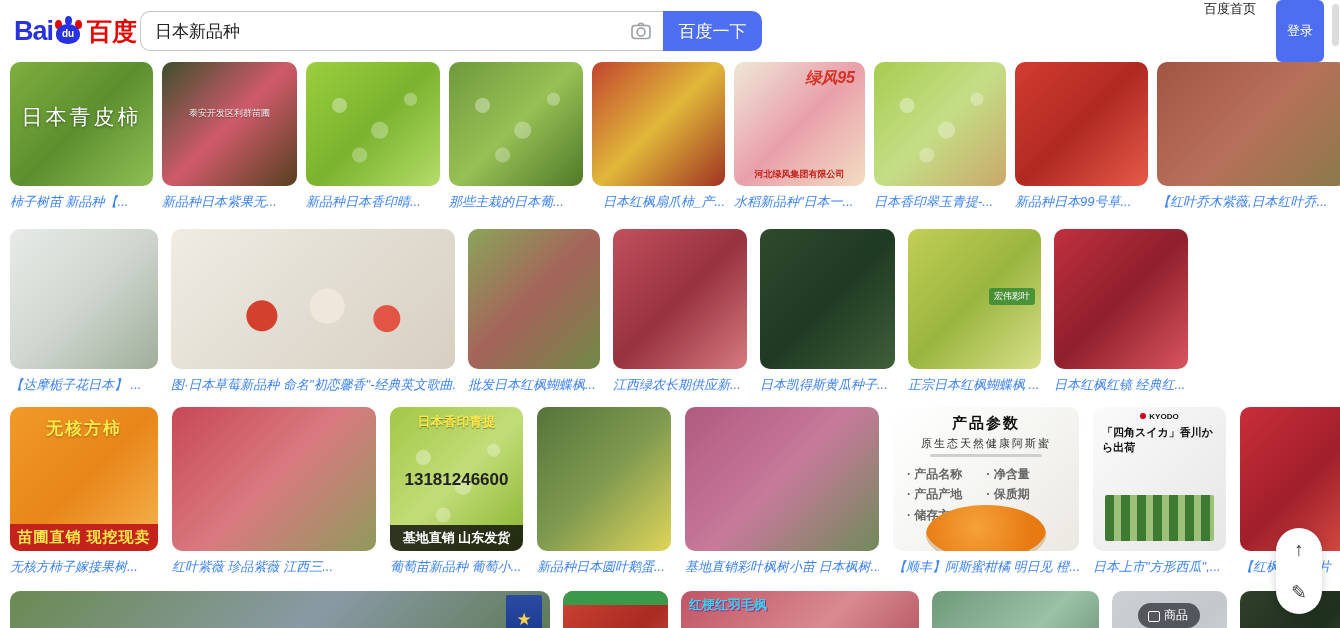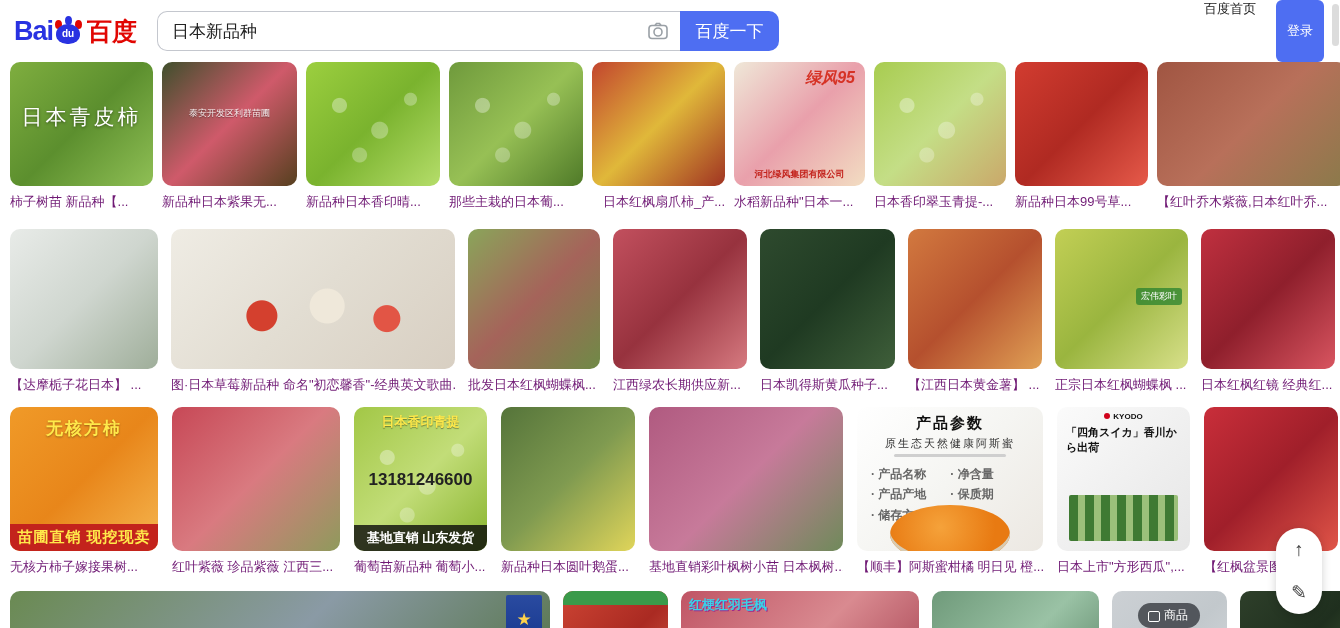--- a/index.html
+++ b/index.html
@@ -12,41 +12,41 @@
   .logo .bai { color:var(--logo-blue); font-size:27px; font-weight:bold; letter-spacing:-1px; }
   .paw { position:relative; width:30px; height:30px; margin:0 1px; }
   .paw .pad { position:absolute; left:2px; top:8px; width:24px; height:20px; background:var(--logo-blue);
     border-radius:50% 50% 46% 46%; color:#fff; font-size:10px; font-weight:bold; text-align:center; line-height:20px; }
   .paw .toe { position:absolute; width:7px; height:9px; border-radius:50%; top:0; }
   .paw .toe.t1 { left:1px;  top:4px; background:var(--logo-red); }
   .paw .toe.t2 { left:11px; top:0;   background:var(--logo-blue); }
   .paw .toe.t3 { left:21px; top:4px; background:var(--logo-red); }
   .logo .cn { color:var(--logo-red); font-size:25px; font-weight:bold; margin-left:2px; }
 
-  .searchwrap { display:flex; align-items:center; margin-left:20px;border-radius:11px; }
+  .searchwrap { display:flex; align-items:center; margin-left:3px;border-radius:11px; }
   .searchbox { width:523px; height:40px; border:1px solid #c4c7ce; border-right:none;
     border-radius:10px 0 0 10px; display:flex; align-items:center; padding:0 10px 0 14px; background:#fff; }
   .searchbox input { flex:1; border:none; outline:none; font-size:17px; color:#222;
     font-family:"Liberation Sans","DejaVu Sans",sans-serif; }
   .cam { width:24px; height:24px; flex:0 0 auto; cursor:pointer; }
   .cam svg { display:block; }
   .searchbtn { width:99px; height:40px; background:var(--brand); color:#fff; font-size:17px;
     border:none; border-radius:0 10px 10px 0; cursor:pointer; font-family:inherit;text-align:center; }
 
   .hright { position:absolute; right:16px; top:0; height:62px; display:flex; gap:20px; }
   .homelink { font-size:13px; color:#222; text-decoration:none; cursor:pointer; }
   .loginbtn { background:var(--brand); color:#fff; font-size:13px; border:none; border-radius:6px;
     padding:5px 11px; cursor:pointer; font-family:inherit; }
 
   
   .grid { padding-left:10px; width:1340px; overflow:hidden; }
   .row { display:flex; }
   .item { flex:0 0 auto; }
   .tile { position:relative; border-radius:10px; overflow:hidden; cursor:pointer;padding-left:40px; }
-  .cap { margin-top:7px; font-size:13px; color:#701a75; white-space:nowrap; overflow:hidden; cursor:pointer; }
+  .cap { margin-top:7px; font-size:13px; color:#3b82f6; white-space:nowrap; overflow:hidden; cursor:pointer;font-style:italic; }
 
   .ov { position:absolute; left:0; right:0; pointer-events:none; }
   .ov.center-big { top:33%; text-align:center; color:#fff; font-size:21px; letter-spacing:3px;
     text-shadow:0 1px 3px rgba(0,0,0,.45); }
   .ov.top-yellow { top:10px; text-align:center; color:#ffe94a; font-size:17px; font-weight:bold;
     text-shadow:0 1px 2px rgba(0,0,0,.35); letter-spacing:2px; }
   .ov.banner-bottom-red { bottom:0; background:#c3231c; color:#ffe94a; font-weight:bold;
     text-align:center; font-size:15px; padding:4px 0; letter-spacing:1px; }
   .ov.bar-bottom-black { bottom:0; background:rgba(10,10,10,.8); color:#fff; text-align:center;
     font-size:13px; font-weight:bold; padding:4px 0; }
@@ -204,44 +204,40 @@
         <div class="cap">批发日本红枫蝴蝶枫...</div>
       </div>
       <div class="item" style="width: 134px;">
         <div class="tile" style="height: 140px; background: linear-gradient(135deg, rgb(194, 80, 94), rgb(151, 50, 62), rgb(214, 122, 128));"></div>
         <div class="cap">江西绿农长期供应新...</div>
       </div>
       <div class="item" style="width: 135px;">
         <div class="tile" style="height: 140px; background: linear-gradient(135deg, rgb(46, 74, 46), rgb(31, 58, 34), rgb(63, 95, 58));"></div>
         <div class="cap">日本凯得斯黄瓜种子...</div>
       </div>
-      <div class="item" style="width: 134px;">
-        <div class="tile" style="height: 140px; background: linear-gradient(135deg, rgb(210, 121, 63), rgb(181, 80, 46), rgb(224, 160, 85));"></div>
-        <div class="cap">【江西日本黄金薯】 ...</div>
-      </div>
       <div class="item" style="width: 133px;">
         <div class="tile" style="height: 140px; background: linear-gradient(135deg, rgb(194, 207, 85), rgb(154, 181, 63), rgb(216, 224, 138));">
           <div class="ov wm-green">宏伟彩叶</div>
         </div>
         <div class="cap">正宗日本红枫蝴蝶枫 ...</div>
       </div>
       <div class="item" style="width: 134px;">
         <div class="tile" style="height: 140px; background: linear-gradient(135deg, rgb(192, 48, 63), rgb(143, 31, 44), rgb(216, 85, 96));"></div>
         <div class="cap">日本红枫红镜 经典红...</div>
       </div>
     </div>
     <div class="row" style="gap: 14px; margin-bottom: 15px;">
       <div class="item" style="width: 148px;">
         <div class="tile" style="height: 144px; background: linear-gradient(135deg, rgb(240, 154, 40), rgb(232, 134, 26), rgb(245, 181, 79));">
           <div class="ov top-yellow">无核方柿</div>
           <div class="ov banner-bottom-red">苗圃直销 现挖现卖</div>
         </div>
         <div class="cap">无核方柿子嫁接果树...</div>
       </div>
-      <div class="item" style="width: 168px;">
+      <div class="item" style="width: 204px;">
         <div class="tile" style="height: 144px; background: linear-gradient(135deg, rgb(199, 72, 86), rgb(217, 122, 128), rgb(143, 154, 92));"></div>
         <div class="cap">红叶紫薇 珍品紫薇 江西三...</div>
       </div>
       <div class="item" style="width: 133px;">
         <div class="tile" style="height: 144px; background: linear-gradient(135deg, rgb(162, 199, 70), rgb(194, 221, 120), rgb(136, 179, 46));">
           <div class="ov grape-dots"></div>
           <div class="ov top-green-yellow">日本香印青提</div>
           <div class="ov phone-mid">13181246600</div>
           <div class="ov bar-bottom-black">基地直销  山东发货</div>
         </div>

